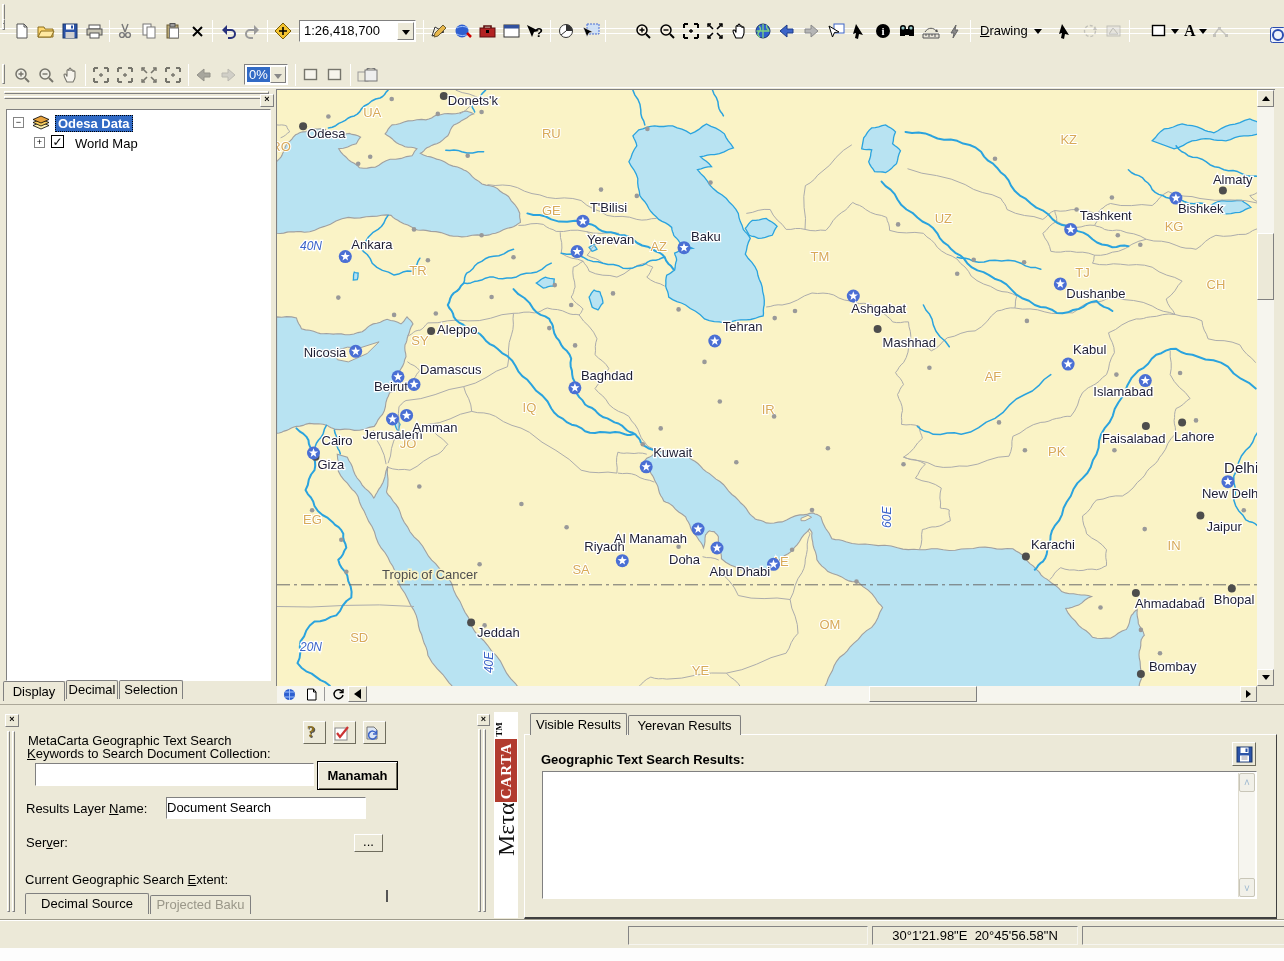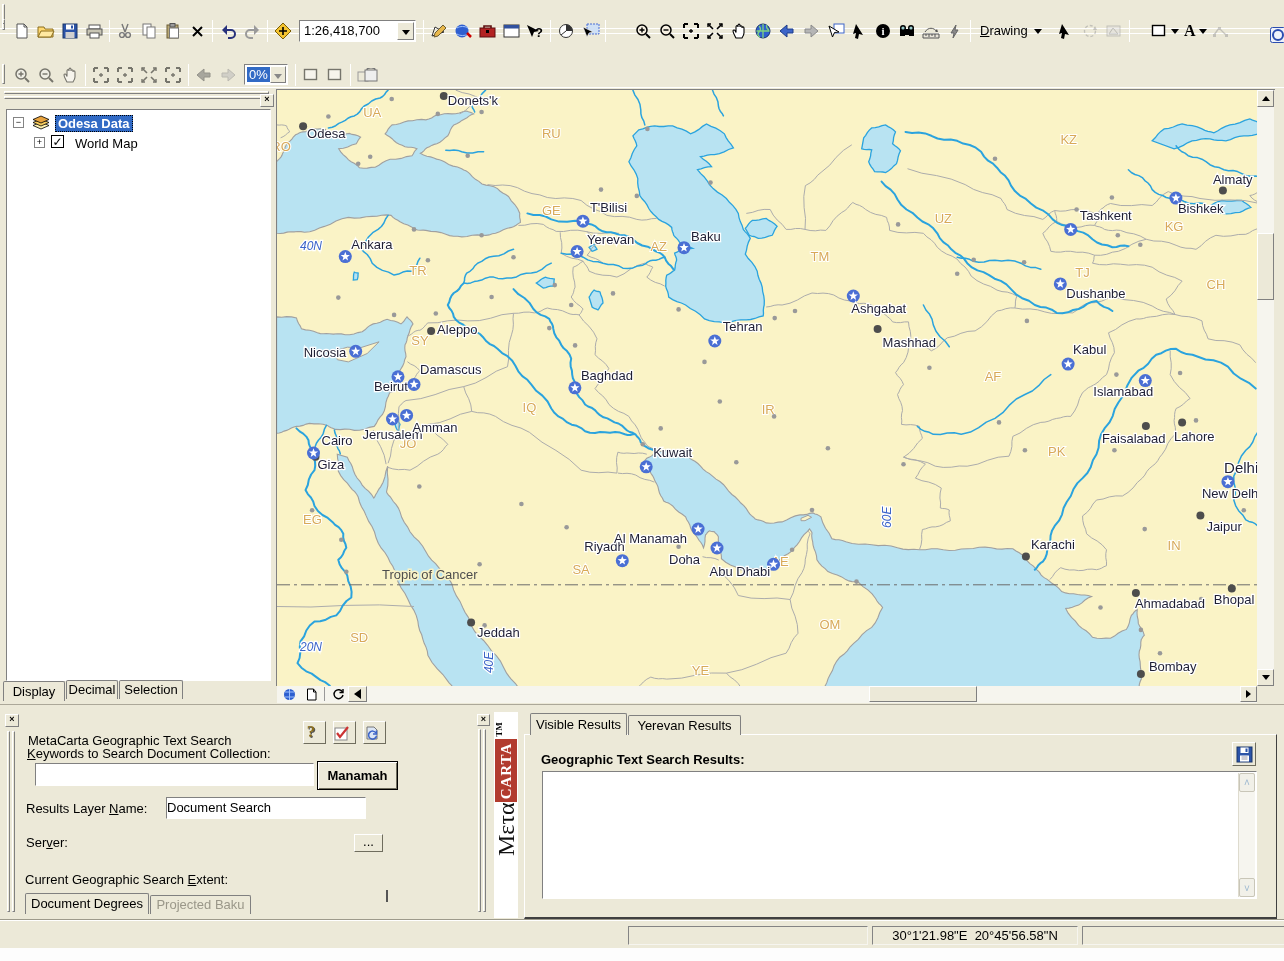--- a/index.html
+++ b/index.html
@@ -619,21 +619,21 @@
       </svg>
     </div>
  <div style="position:absolute;left:27px;top:41px"><u>K</u>eywords to Search Document Collection:</div>
  <div class="sunken" style="position:absolute;left:35px;top:58px;width:279px;height:23px;background:#fff"></div>
  <div style="position:absolute;left:317px;top:56px;width:81px;height:29px;background:#ece9d8;border:1px solid #000;box-shadow:inset 1px 1px 0 #fff,inset -1px -1px 0 #6f6d5e;text-align:center;line-height:27px;font-weight:bold">Manamah</div>
  <div style="position:absolute;left:26px;top:96px">Results Layer <u>N</u>ame:</div>
  <div class="sunken" style="position:absolute;left:166px;top:92px;width:200px;height:22px;background:#fff;line-height:20px;">Document Search</div>
  <div style="position:absolute;left:26px;top:130px">Ser<u>v</u>er:</div>
  <div class="raised2" style="position:absolute;left:354px;top:129px;width:29px;height:18px;text-align:center;line-height:14px">...</div>
  <div style="position:absolute;left:25px;top:167px;font-weight:normal">Current Geographic Search <u>E</u>xtent:</div>
- <div class="tab" style="left:25px;top:188px;width:124px;height:21px;line-height:20px;border-radius:2px 2px 0 0">Document Degrees</div>
+ <div class="tab" style="left:25px;top:188px;width:124px;height:21px;line-height:20px;border-radius:2px 2px 0 0">Decimal Source</div>
  <div class="tab" style="left:150px;top:190px;width:101px;height:19px;line-height:18px;color:#9a9789">Projected Baku</div>
  <div style="position:absolute;left:386px;top:185px;width:2px;height:12px;background:#555"></div>
 
  <div class="xbtn" style="position:absolute;left:477px;top:9px;width:13px;height:12px">×</div>
  <div style="position:absolute;left:478px;top:24px;bottom:8px;width:3px;border:1px solid;border-color:#fff #808080 #808080 #fff"></div>
  <div style="position:absolute;left:483px;top:24px;bottom:8px;width:3px;border:1px solid;border-color:#fff #808080 #808080 #fff"></div>
  <div style="position:absolute;left:494px;top:7px;width:24px;height:206px;background:#fff"></div>
  <div id="logo" style="position:absolute;left:494px;top:5px;width:24px;height:146px">
    <div style="position:absolute;left:0px;top:146px;width:146px;height:24px;transform:rotate(-90deg);transform-origin:0 0;display:flex;align-items:center;font-family:'Liberation Serif',serif">
      <span style="font-size:24px;color:#111">Μετα</span>

